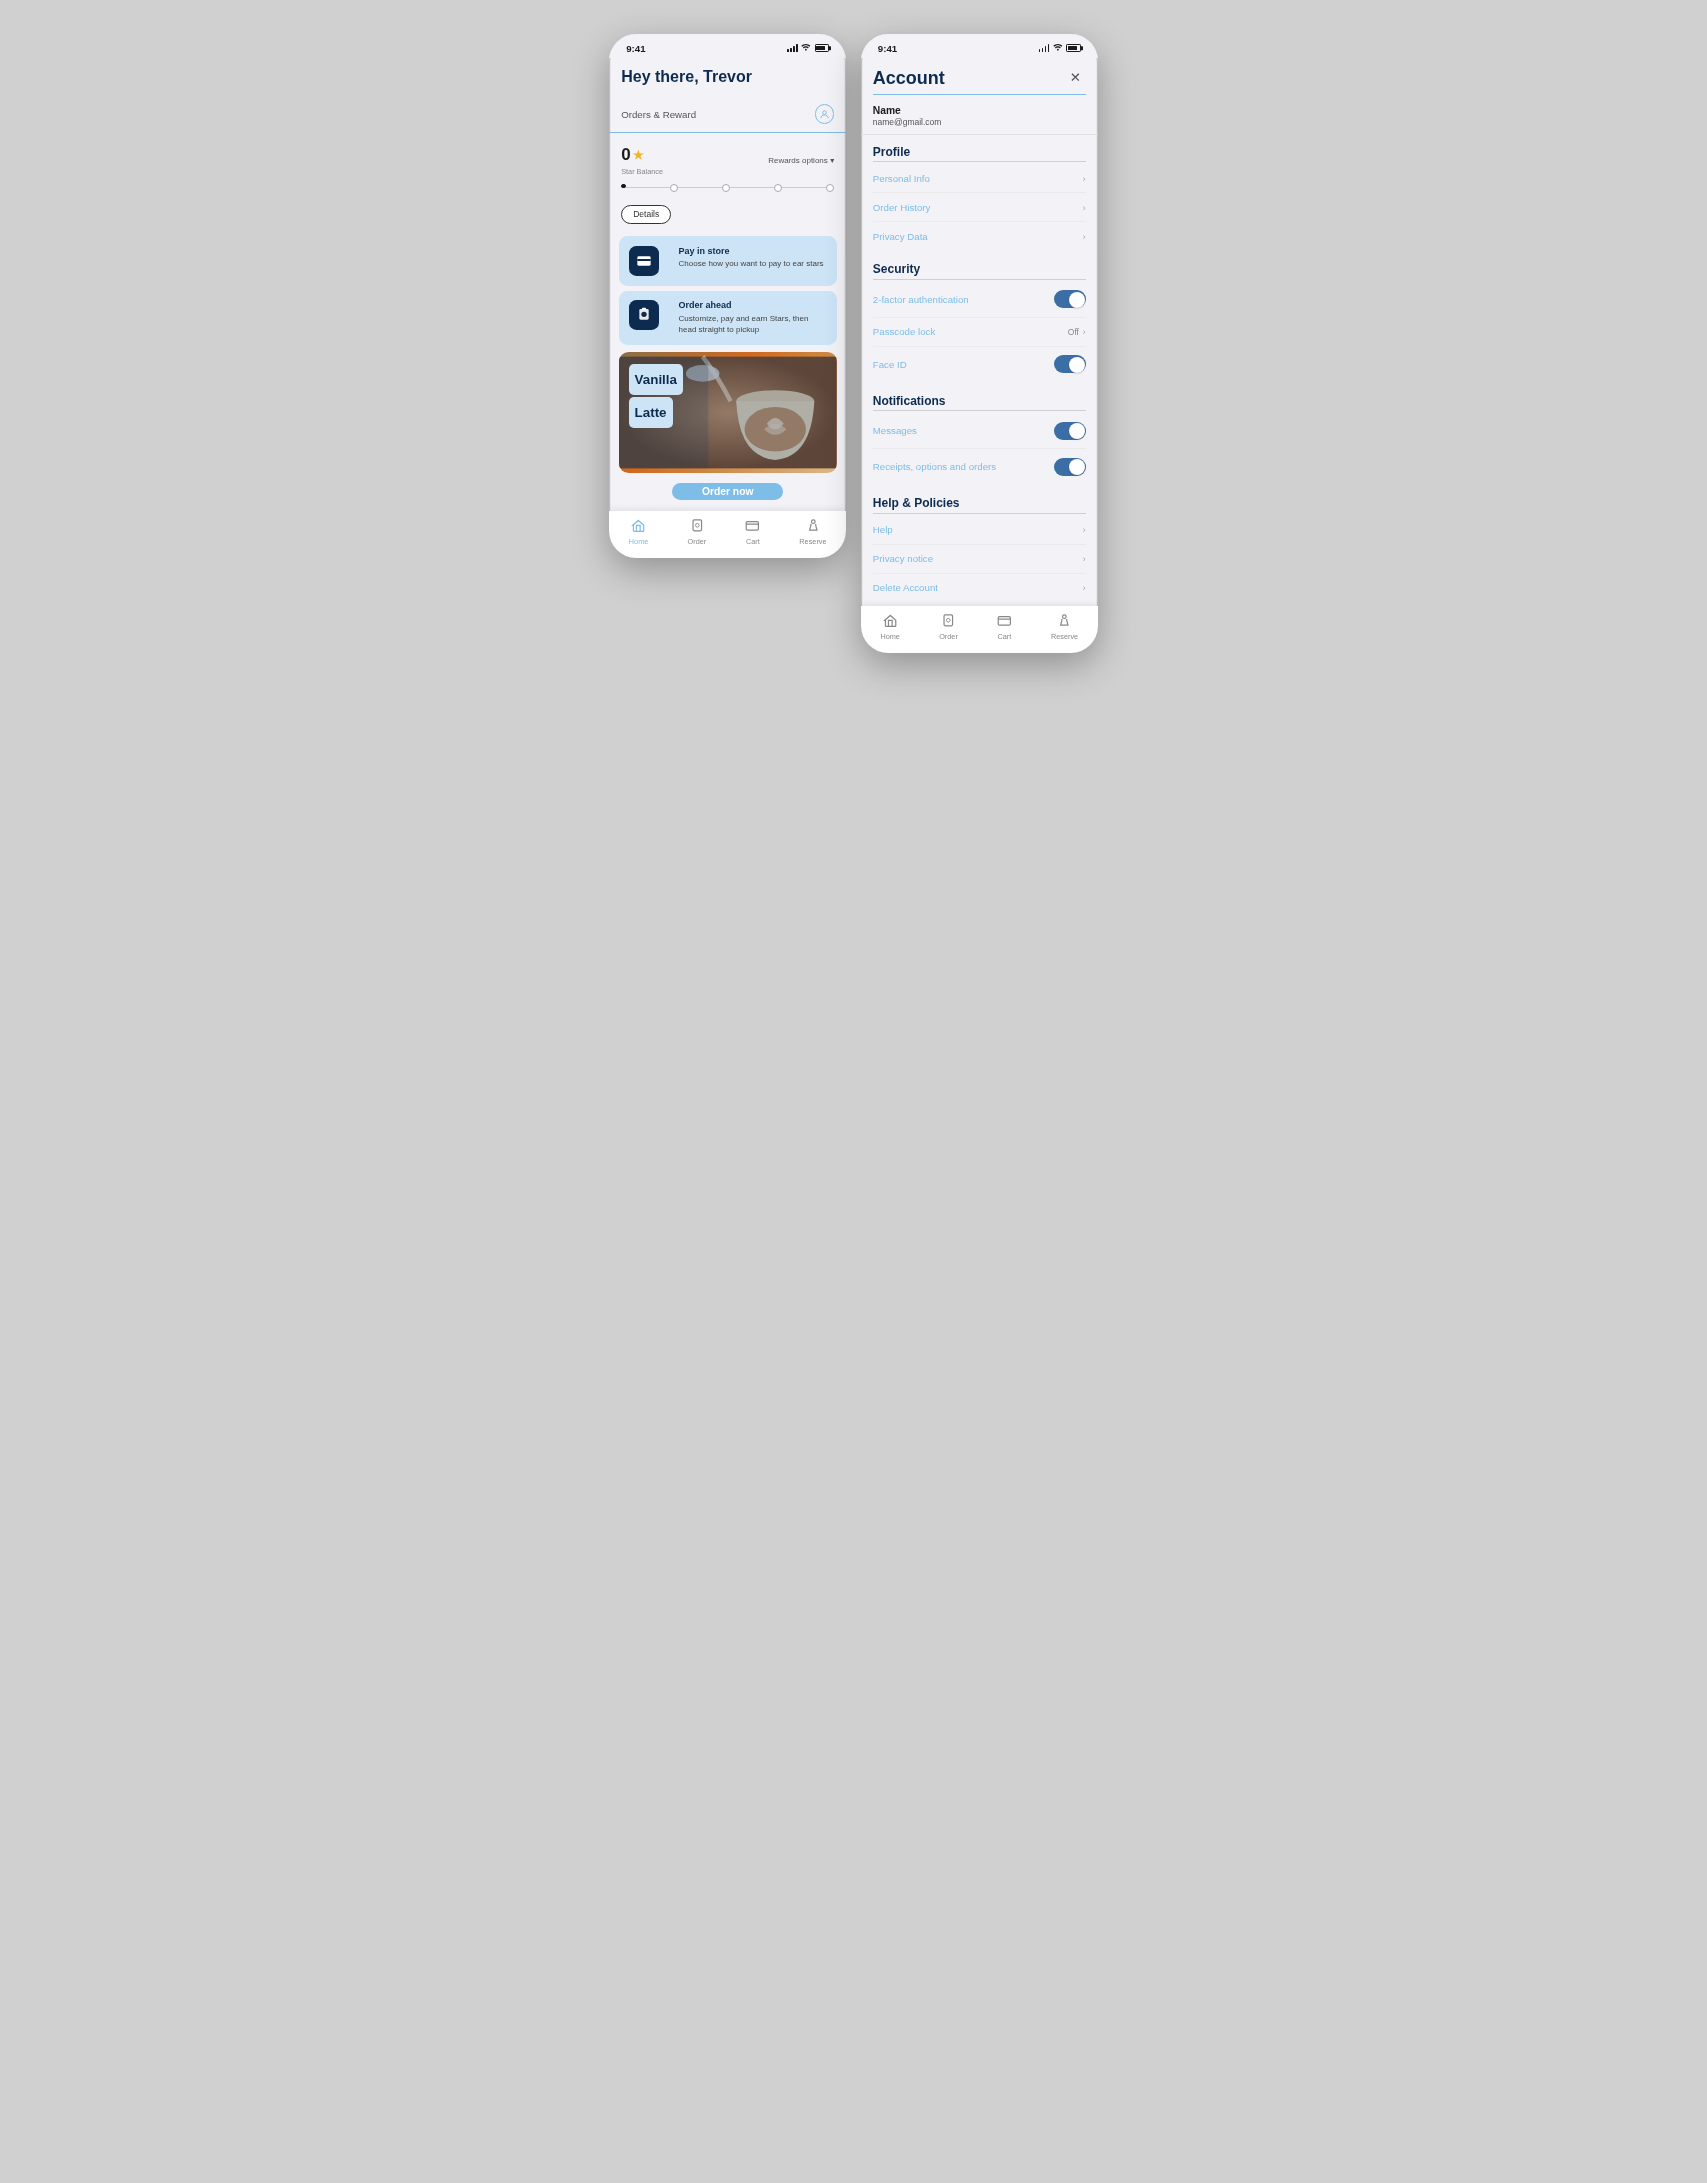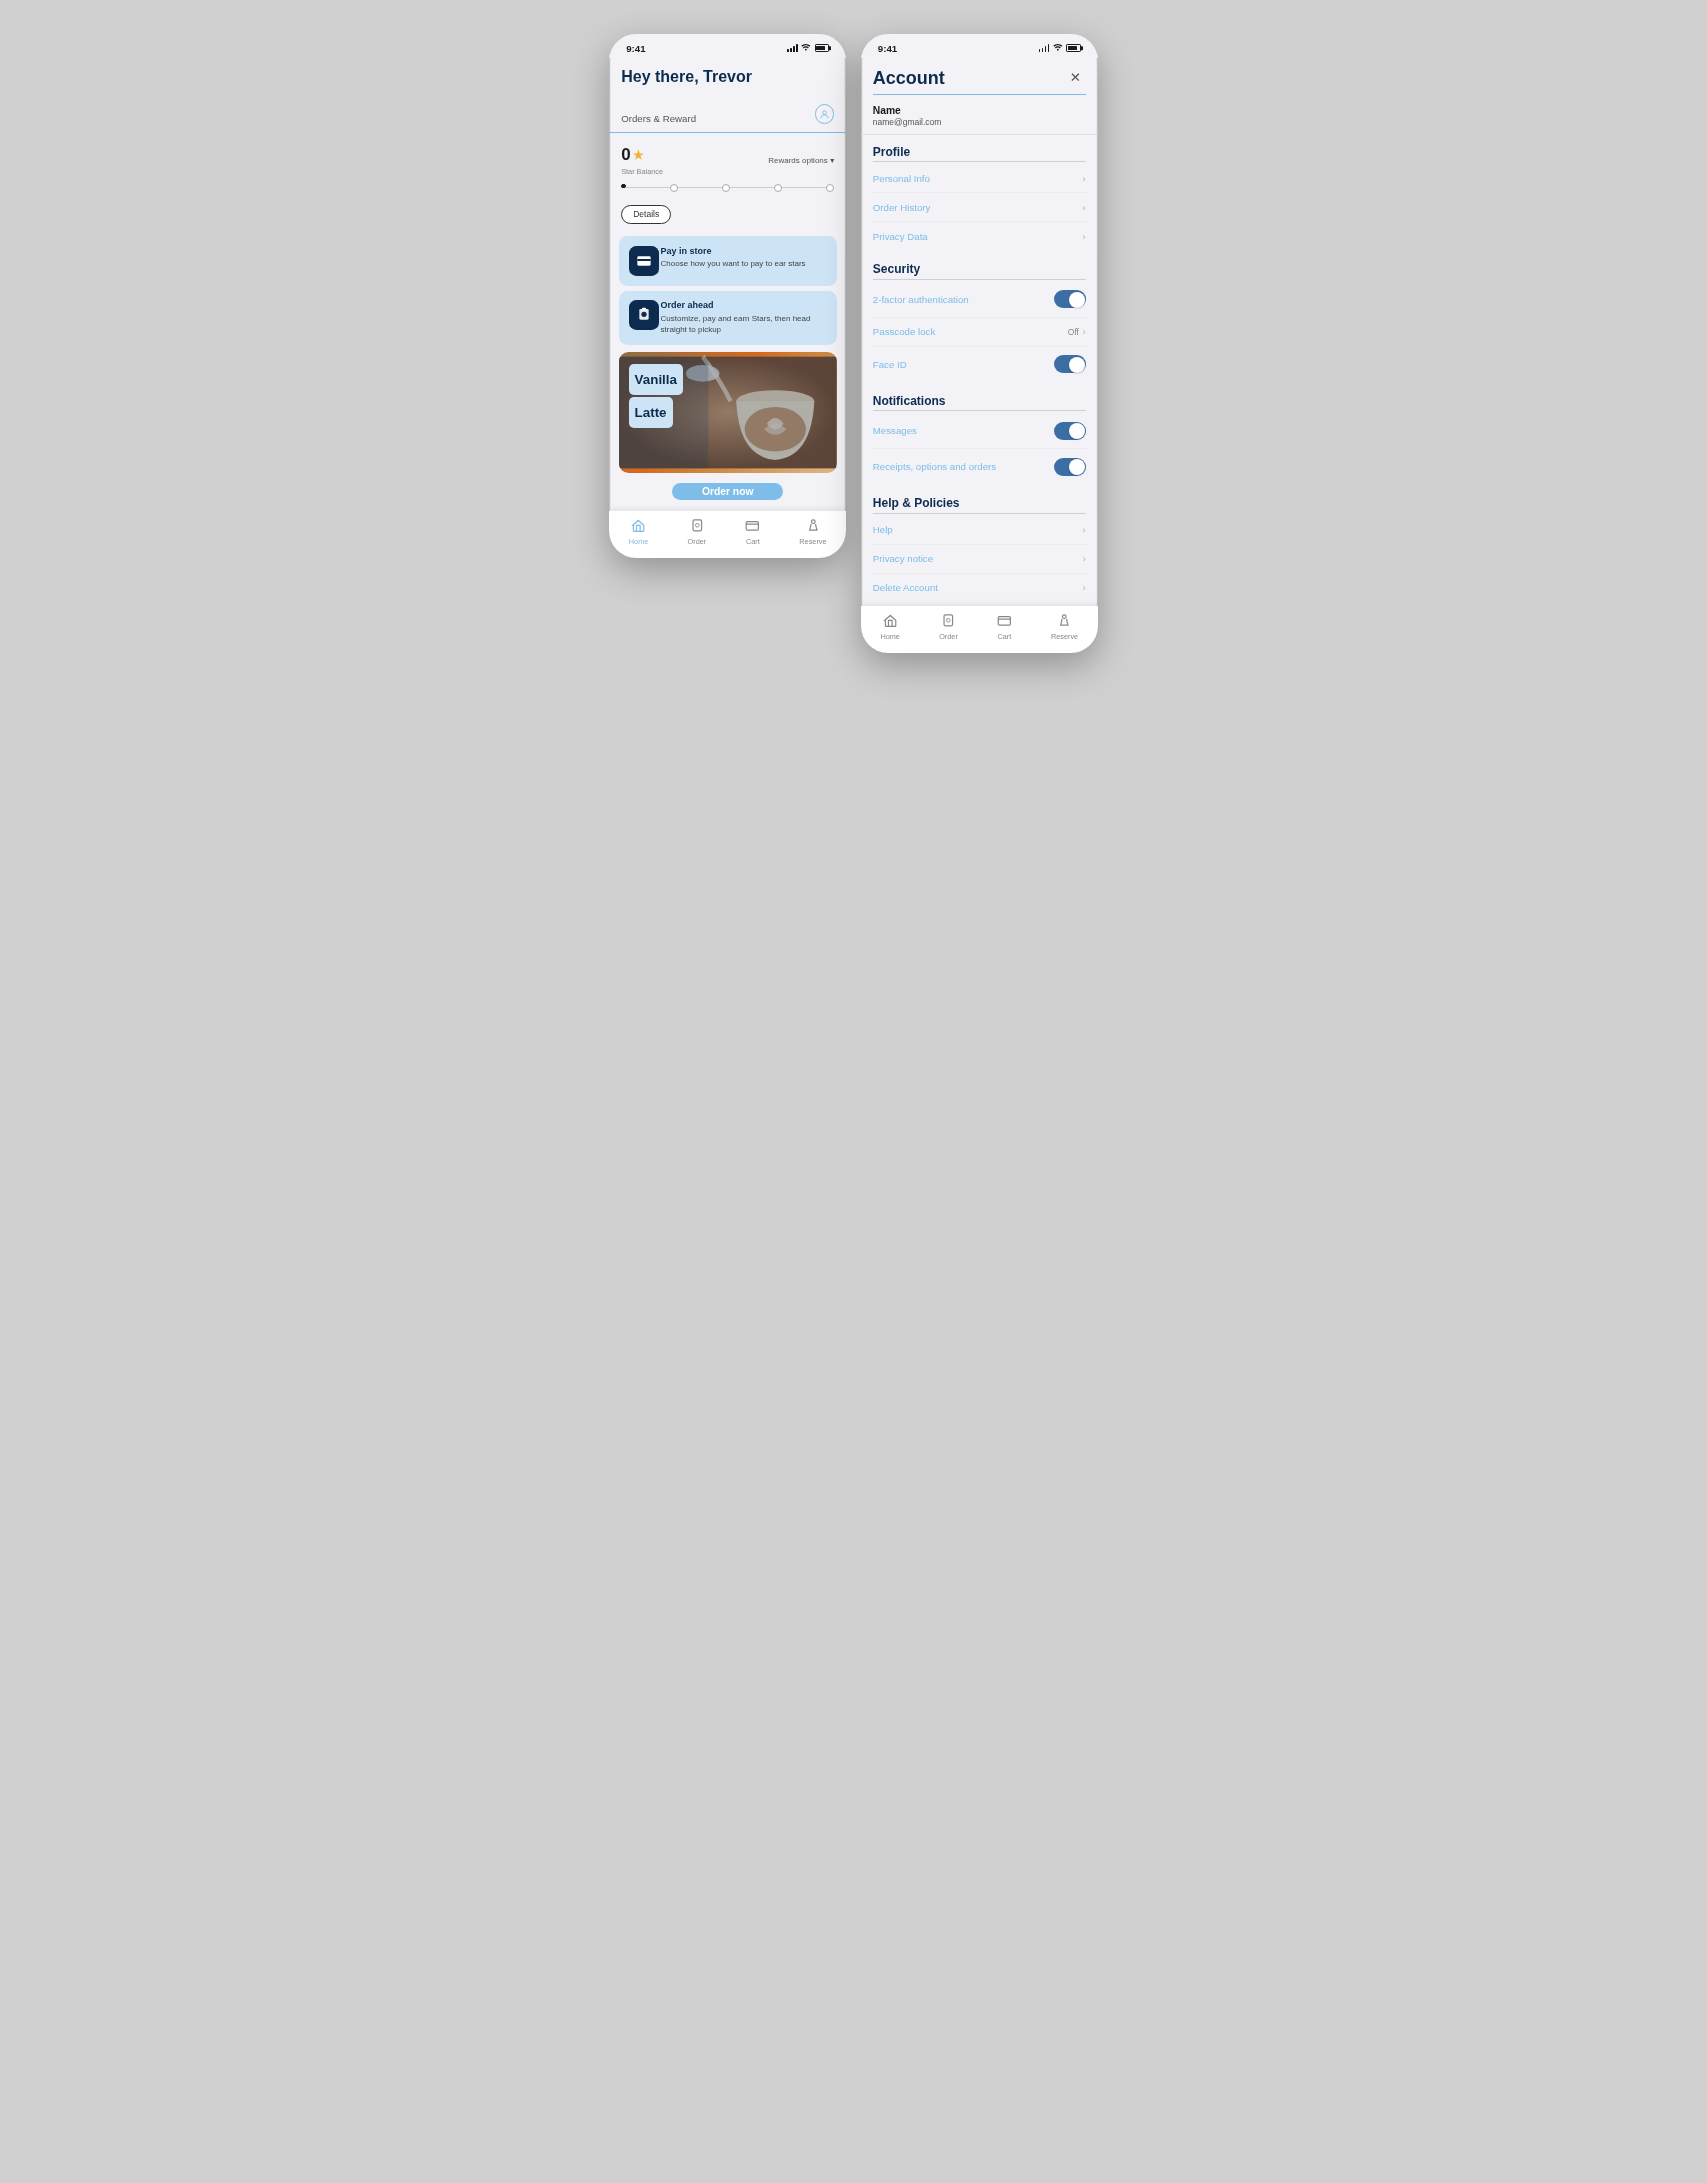--- a/index.html
+++ b/index.html
@@ -106,21 +106,21 @@
       padding: 9.7px 12px 4.9px;
     }
     .greeting {
       font-size: 16px;
       font-weight: 800;
       color: #0d2b4e;
     }
     .orders-reward-bar {
       display: flex;
       justify-content: space-between;
-      align-items: flex-end;
+      align-items: center;
       padding: 8.5px 12px;
       border-bottom: 1.2px solid #7dbde8;
       margin: 4.9px 0;
     }
     .orders-reward-label {
       font-size: 9.7px;
       color: #555;
     }
     .profile-icon-circle {
       width: 19.4px;
@@ -217,21 +217,21 @@
     }
 
     
     .action-card {
       margin: 4.9px 9.7px;
       background: #cce4f6;
       border-radius: 8.5px;
       padding: 9.7px;
       display: flex;
       align-items: flex-start;
-      gap: 2px;
+      gap: 20px;
     }
     .card-icon-wrap {
       width: 30px;
       height: 30px;
       background: #0d2b4e;
       border-radius: 7.3px;
       display: flex;
       align-items: center;
       justify-content: center;
       flex-shrink: 0;

